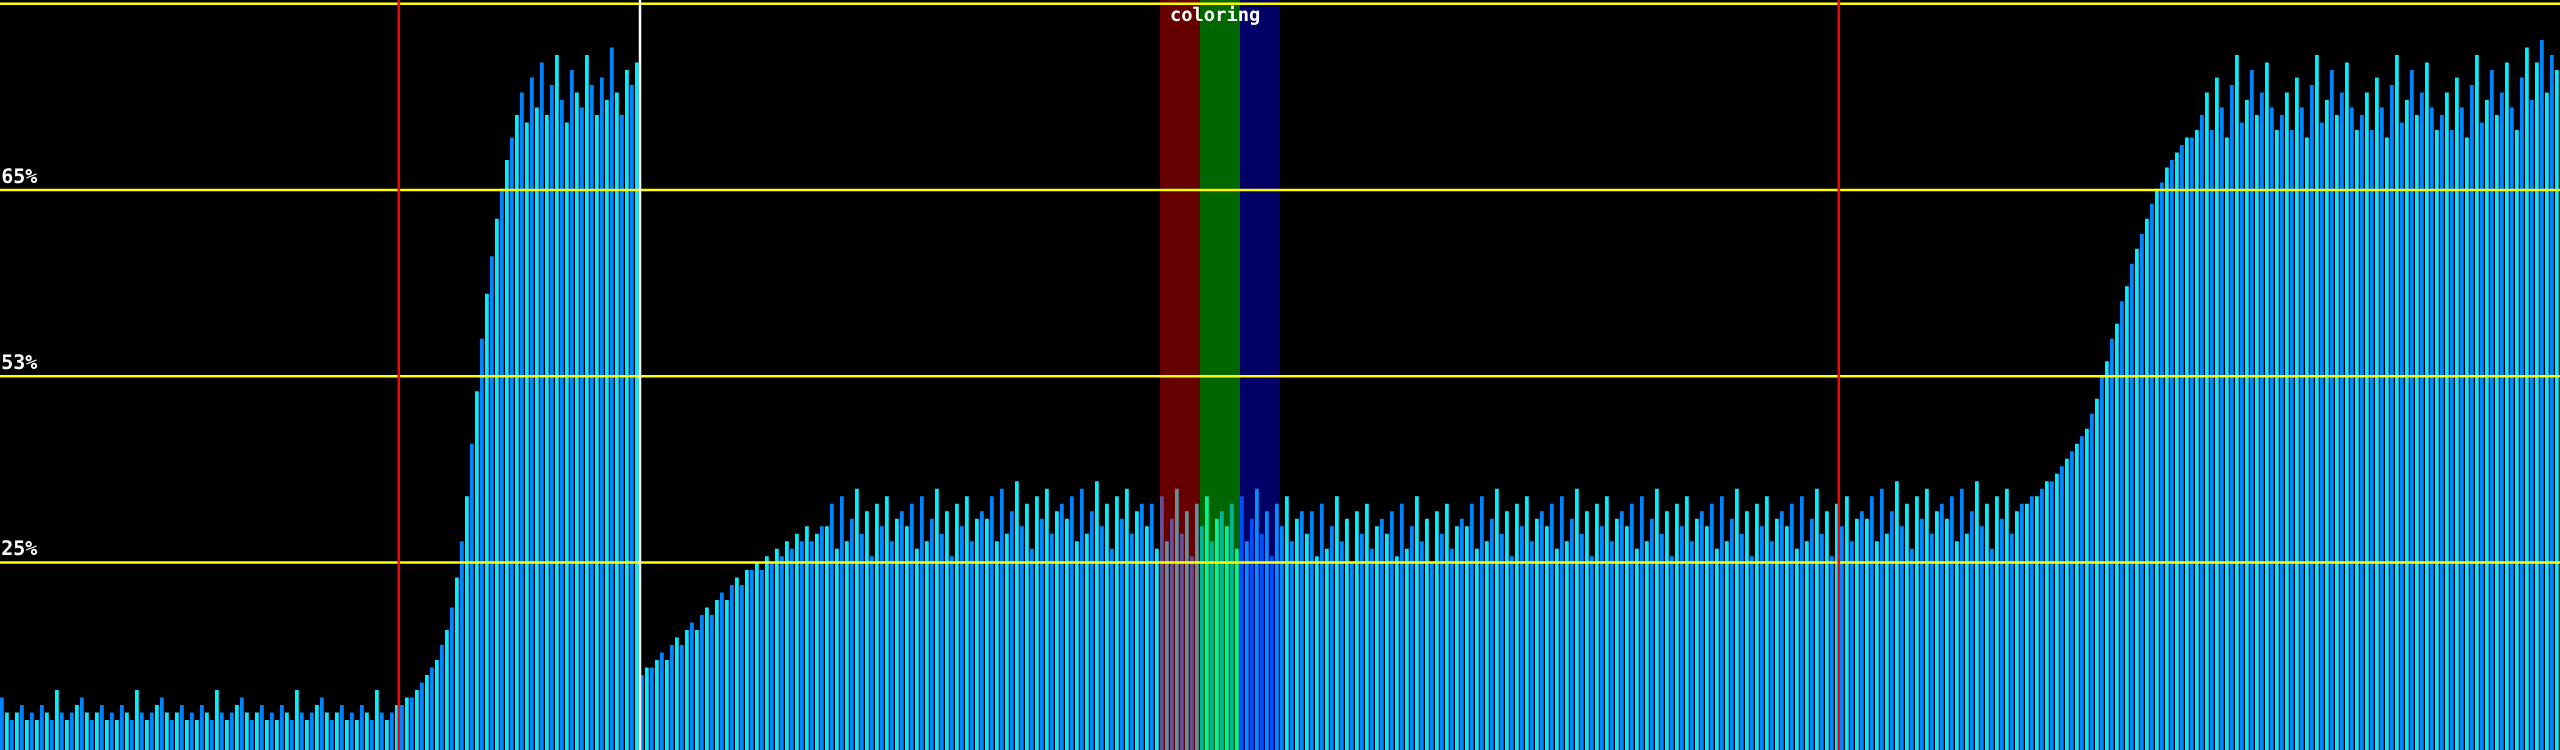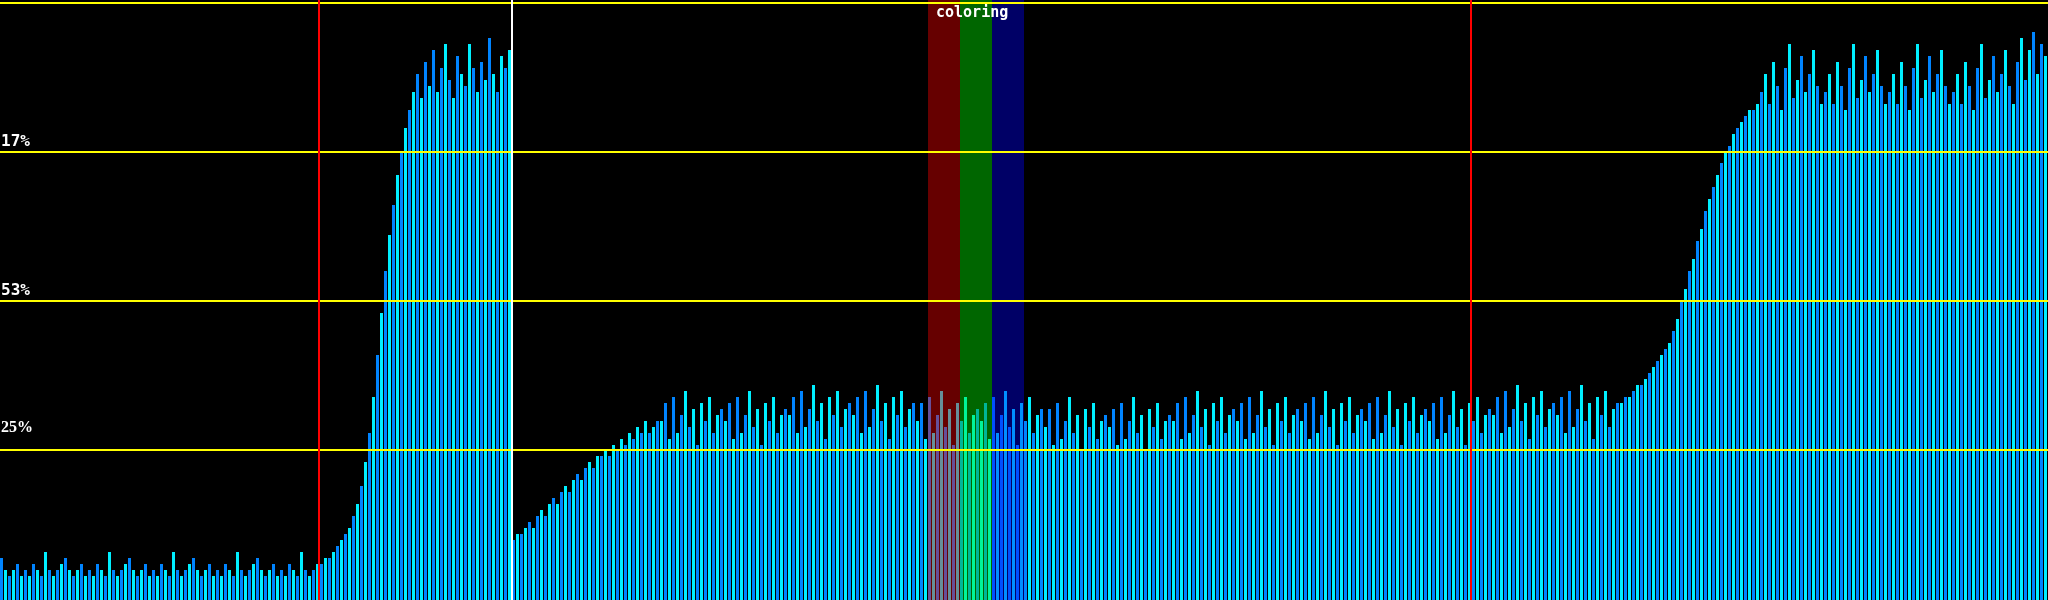--- a/index.html
+++ b/index.html
@@ -556,17 +556,17 @@
       <div class="gridline" style="top: 2px; background: rgb(255, 255, 0);"></div>
       <div class="gridline" style="top: 151px; background: rgb(255, 255, 0);"></div>
       <div class="gridline" style="top: 300px; background: rgb(255, 255, 0);"></div>
       <div class="gridline" style="top: 449px; background: rgb(255, 255, 0);"></div>
       <div class="vmarker" style="left: 318px; background: rgb(255, 0, 0);"></div>
       <div class="vmarker" style="left: 511px; background: rgb(255, 255, 255);"></div>
       <div class="vmarker" style="left: 1470px; background: rgb(255, 0, 0);"></div>
     </div>
   <div id="labels-layer" class="layer">
     <span class="coloring-label" style="left: 936px; top: 4px;">coloring</span>
-  <span class="ylabel" style="top: 132px;">17%</span>
+  <span class="ylabel" style="top: 132px;">65%</span>
       <span class="ylabel" style="top: 281px;">53%</span>
-      <span class="ylabel" style="top: 418px; font-family: Liberation Serif, serif;">25%</span>
+      <span class="ylabel" style="top: 430px;">25%</span>
     </div>
 </div>
 
 </body></html>

